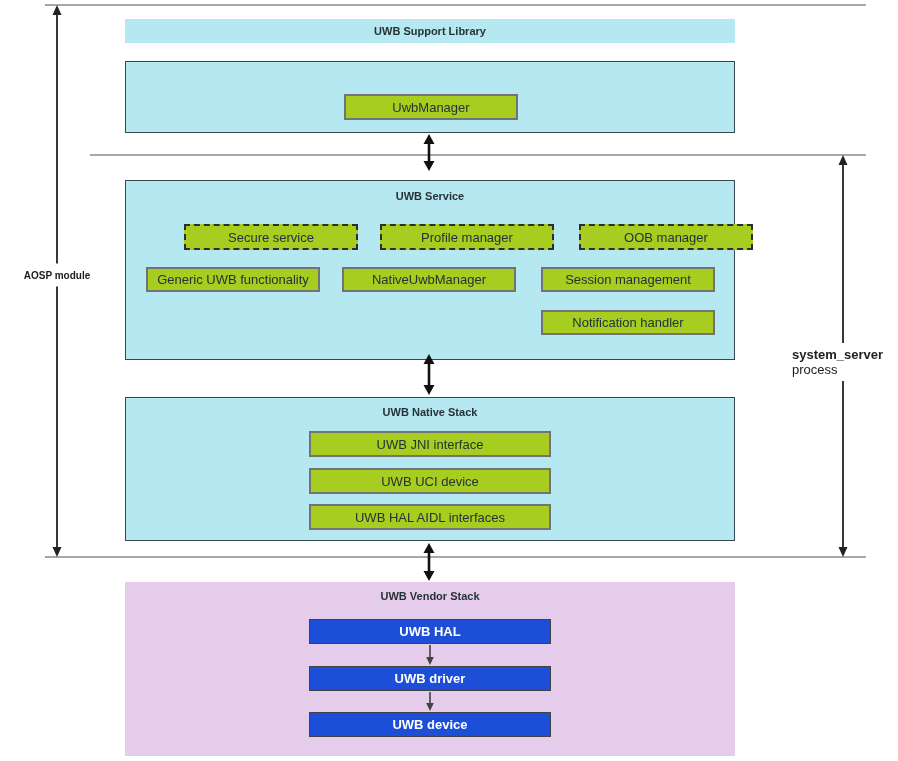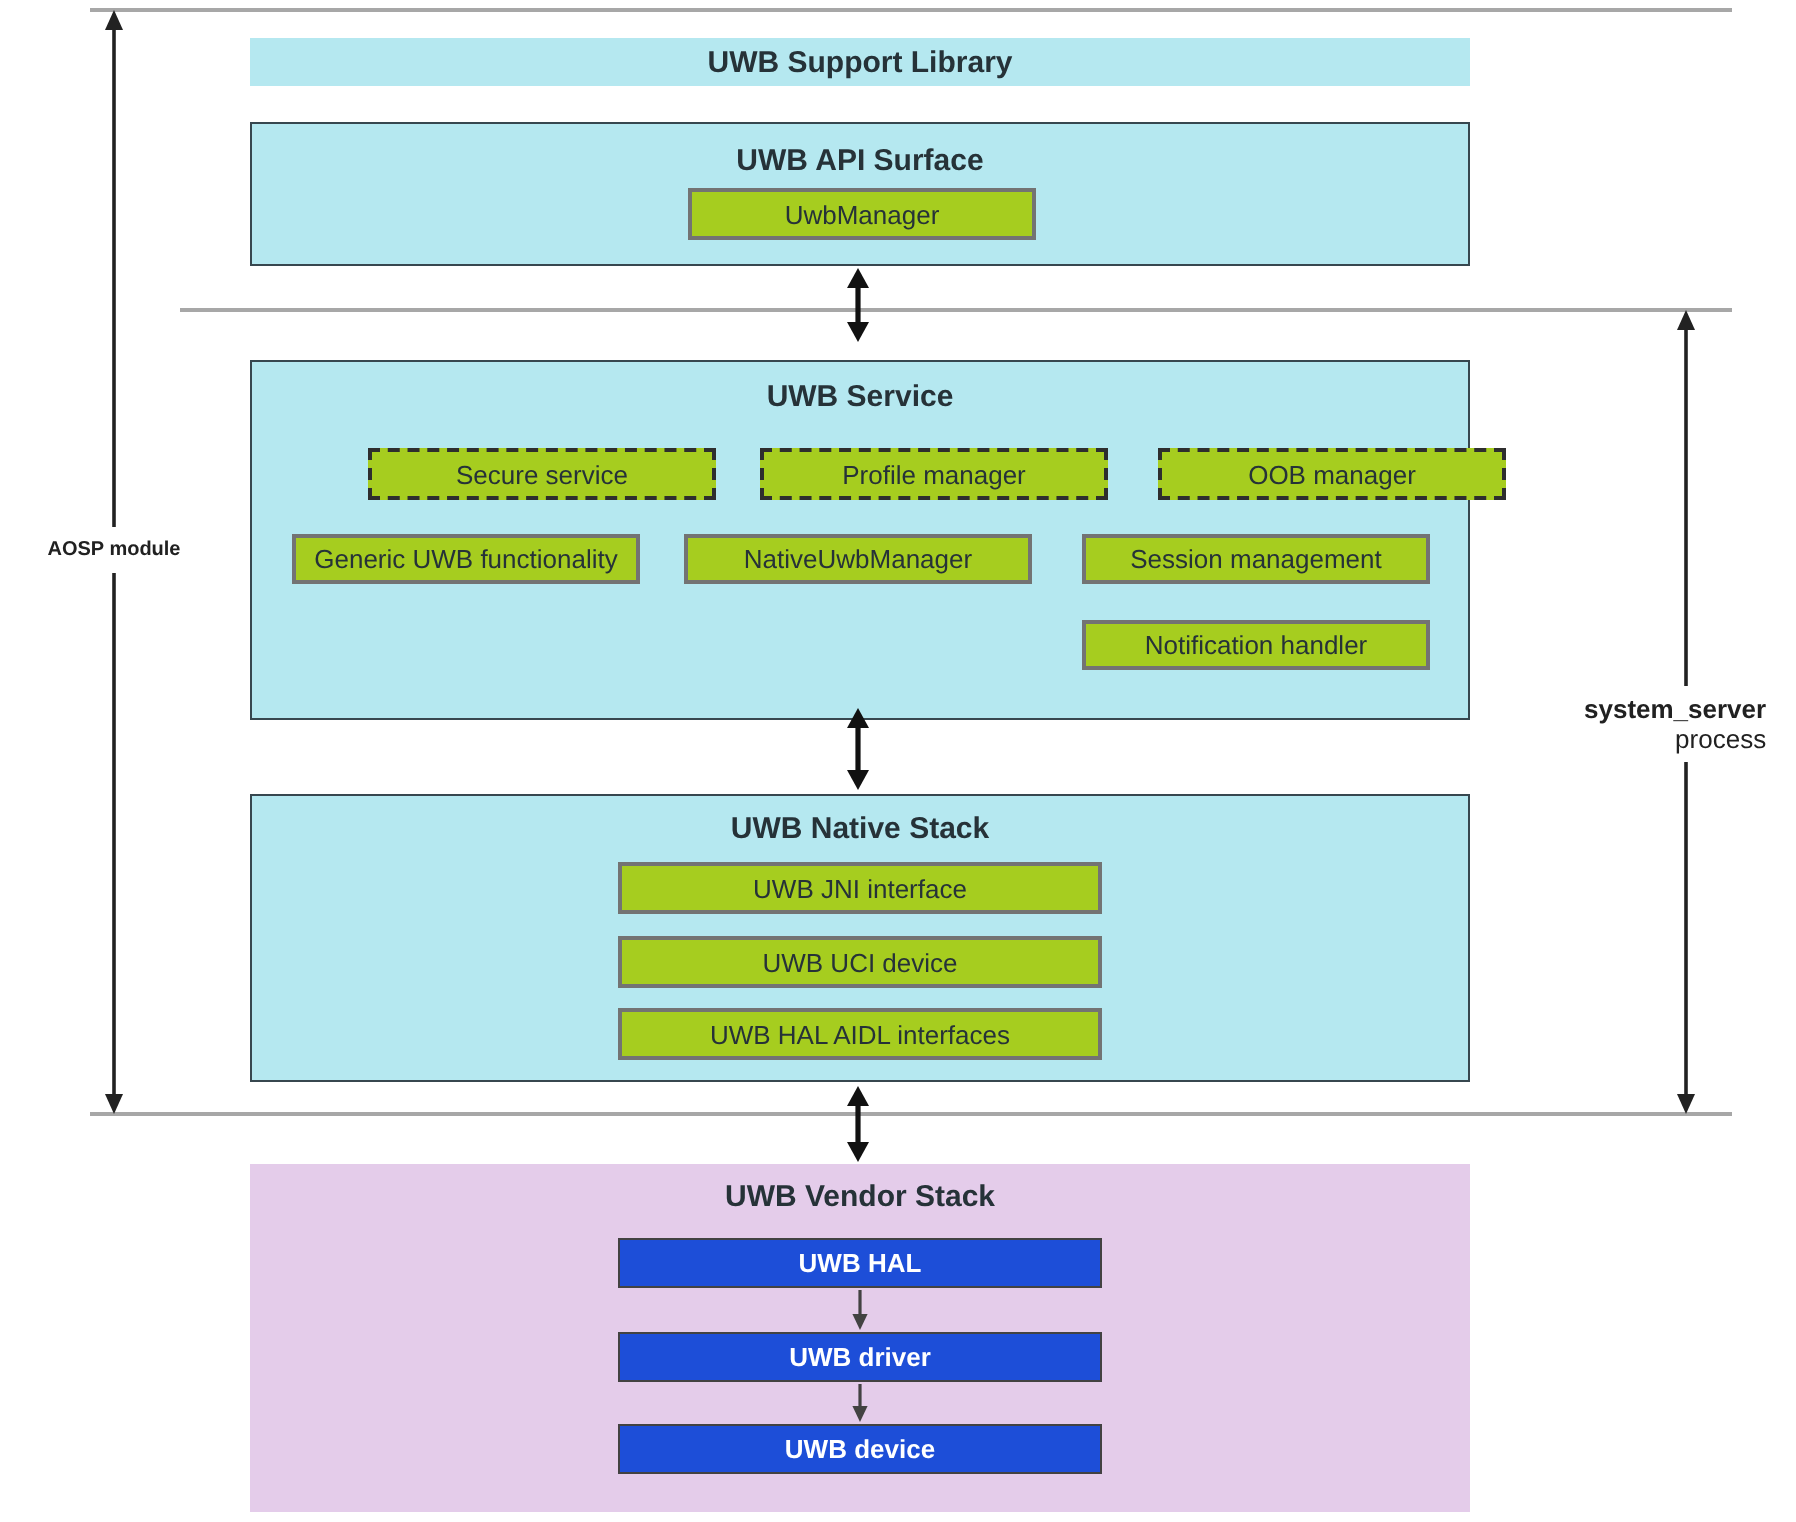--- a/index.html
+++ b/index.html
@@ -11,21 +11,21 @@
   #line-mid    { left:90px; top:154px; width:776px; }
   #line-bottom { left:45px; top:556px; width:821px; }
 
   .varrow, .midarrow, .smallarrow { position:absolute; display:block; }
 
   .layer { position:absolute; left:125px; width:610px; box-sizing:border-box; }
   .cyan   { background:#b5e8f0; }
   .bordered { border:1px solid #37474f; }
   .purple { background:#e4ccea; }
 
-  .layer-title { font-weight:bold; font-size:15px; text-align:center; color:#263238; }
+  .layer-title { font-weight:bold; font-size:11px; text-align:center; color:#263238; }
 
   #support-library { top:19px; height:24px; display:flex; align-items:center; justify-content:center; }
   #api-surface { top:61px; height:72px; }
   #api-surface .layer-title { margin-top:10px; }
   #service-box { top:180px; height:180px; }
   #service-box .layer-title { margin-top:9px; }
   #native-box { top:397px; height:144px; }
   #native-box .layer-title { margin-top:8px; }
   #vendor-box { top:582px; height:174px; }
   #vendor-box .layer-title { margin-top:8px; }
@@ -64,21 +64,21 @@
   .red-r1 { top:84px; }
   .red-r2 { top:130px; }
 
   .side-label { position:absolute; background:#ffffff; z-index:5; }
   #aosp-label {
     left:57px; top:275px; transform:translate(-50%,-50%);
     padding:6px 2px; font-size:10px; font-weight:bold; color:#212121; white-space:nowrap;
   }
   #sys-label {
     left:790px; top:343px; padding:4px 4px 4px 2px;
-    font-size:13px; line-height:15px; color:#212121; white-space:nowrap;text-align:right;
+    font-size:13px; line-height:15px; color:#212121; white-space:nowrap;
   }
   #sys-label .bold { font-weight:bold; }
 </style>
 </head>
 <body>
 
 <div class="canvas">
 
   <div class="hline" id="line-top"></div>
   <div class="hline" id="line-mid"></div>
@@ -101,21 +101,20 @@
   <div class="side-label" id="sys-label">
     <div class="bold">system_server</div>
     <div>process</div>
   </div>
 
   <div class="layer cyan" id="support-library">
     <div class="layer-title">UWB Support Library</div>
   </div>
 
   <div class="layer cyan bordered" id="api-surface">
-    <div class="layer-title">UWB API Surface</div>
     <div class="green-box" id="uwb-manager">UwbManager</div>
   </div>
 
   <svg class="midarrow" style="left:422px; top:134px;" width="14" height="37">
     <line x1="7" y1="8" x2="7" y2="29" stroke="#111" stroke-width="2.6"></line>
     <polygon points="7,0 1.5,10 12.5,10" fill="#111"></polygon>
     <polygon points="7,37 1.5,27 12.5,27" fill="#111"></polygon>
   </svg>
 
   <div class="layer cyan bordered" id="service-box">

